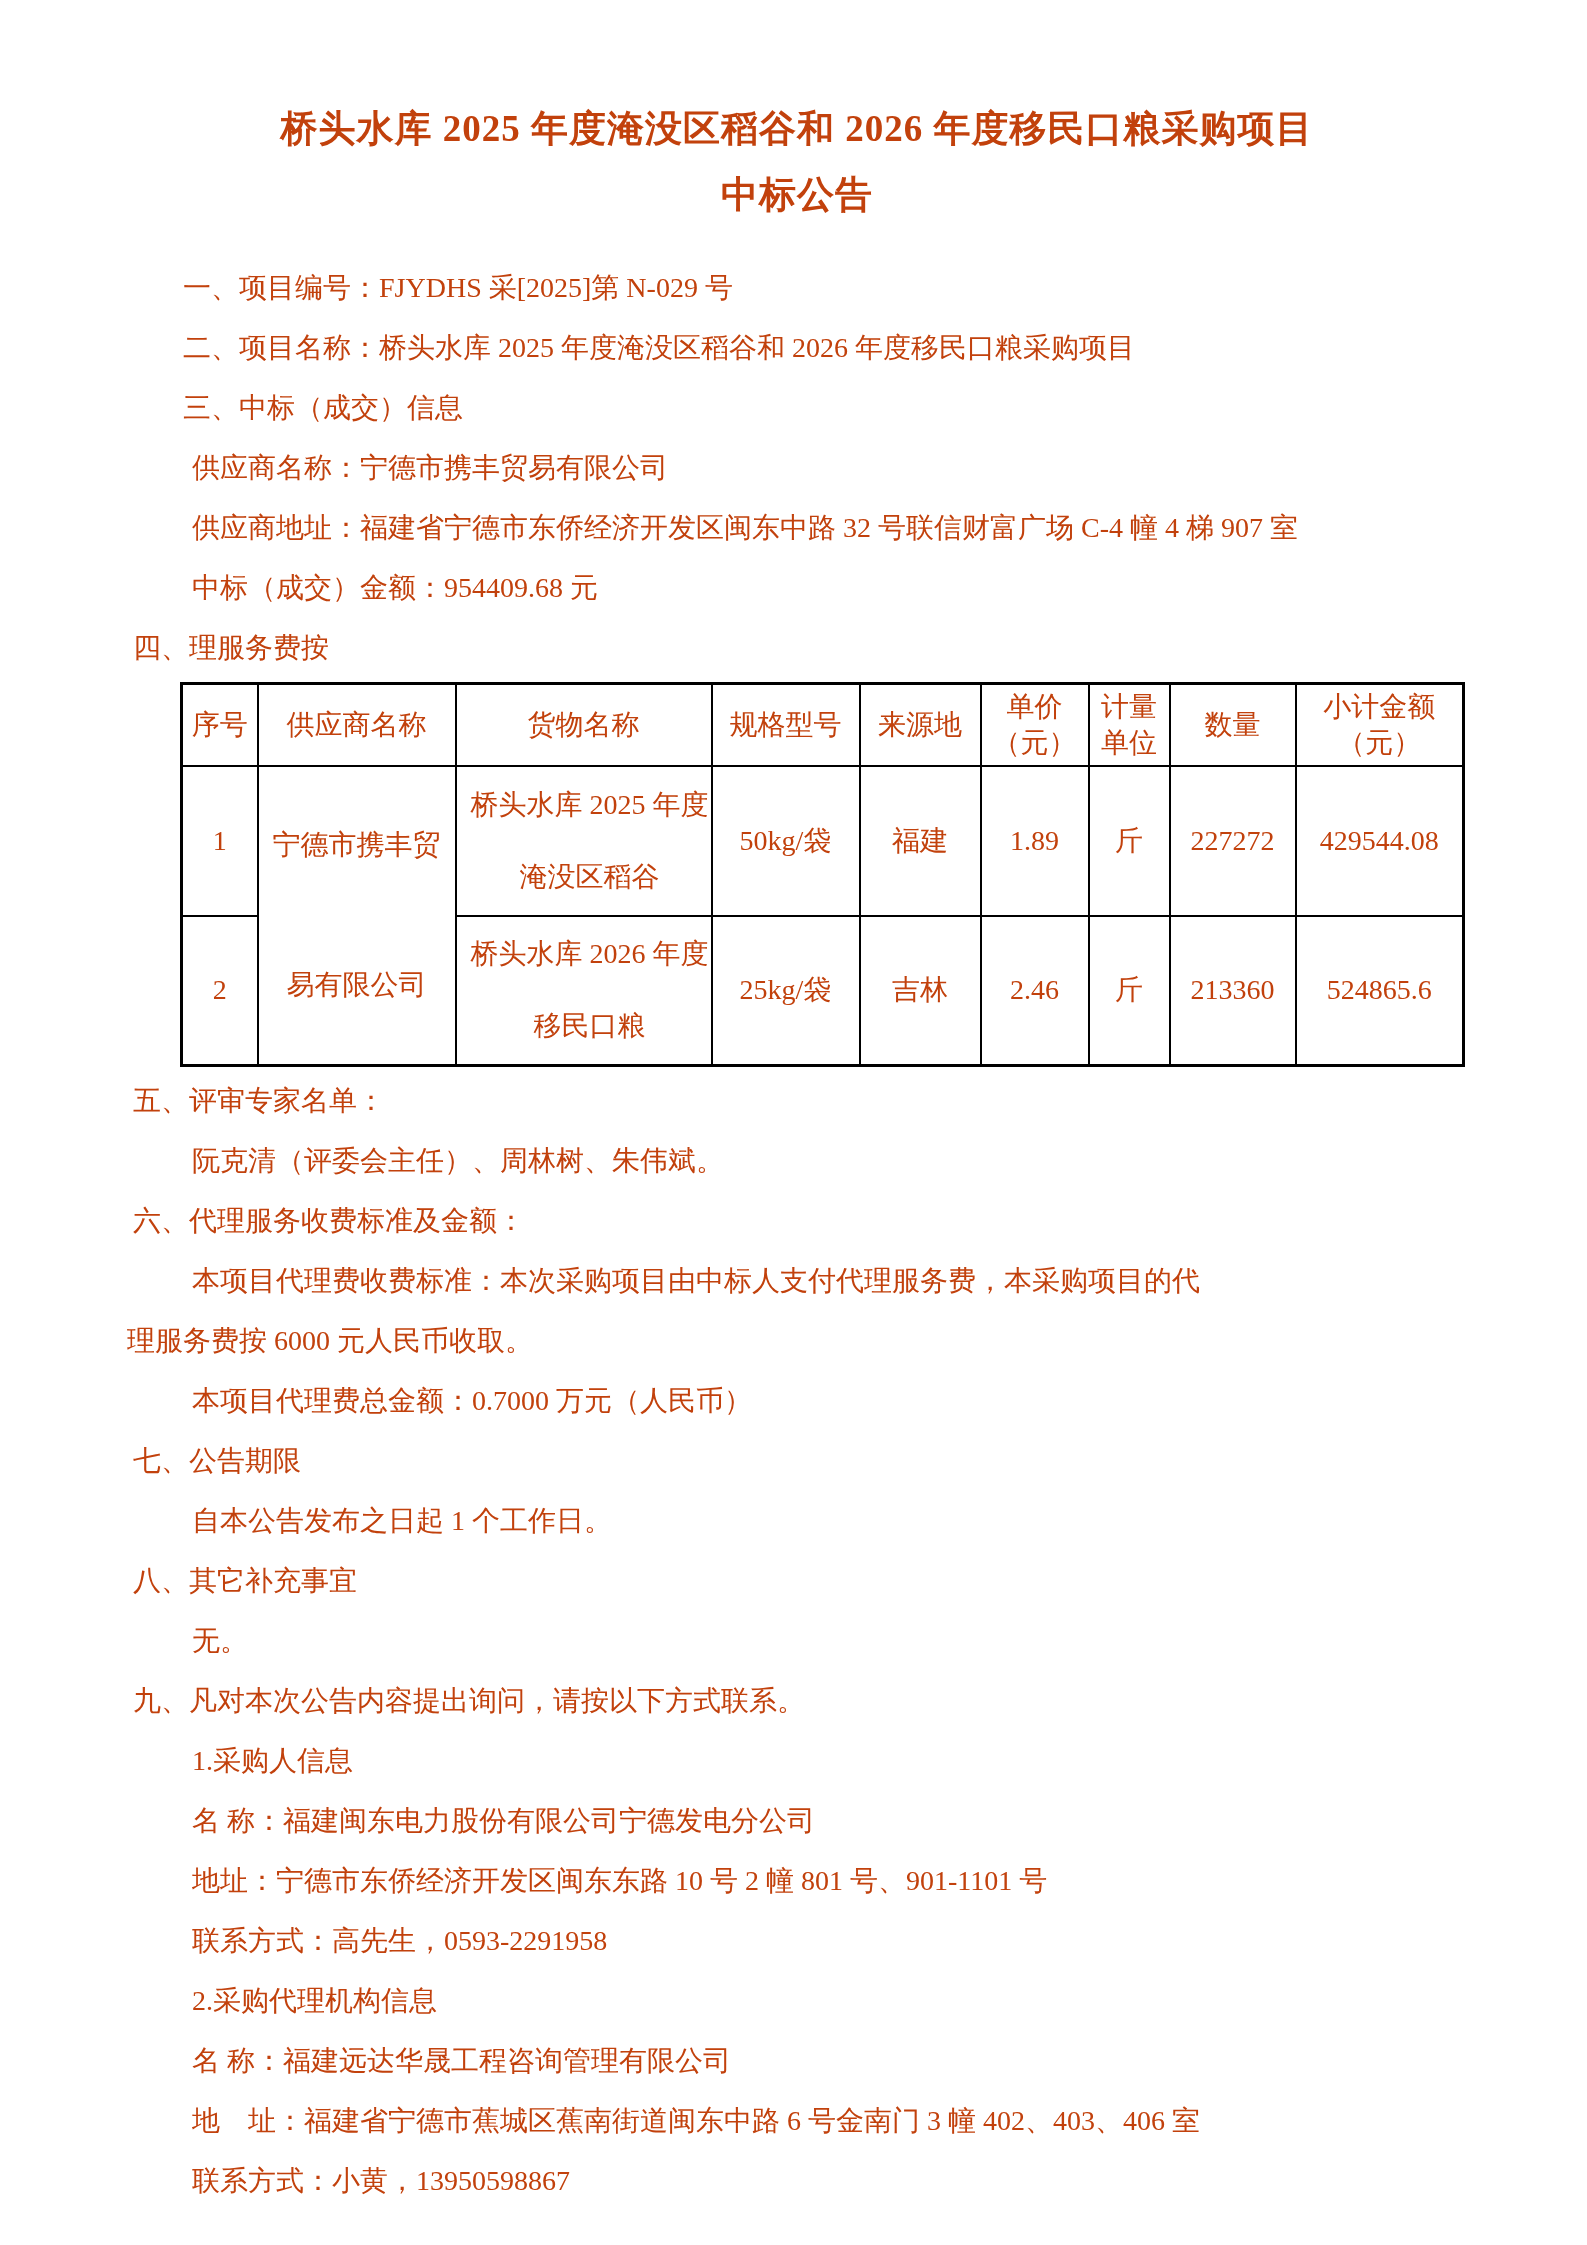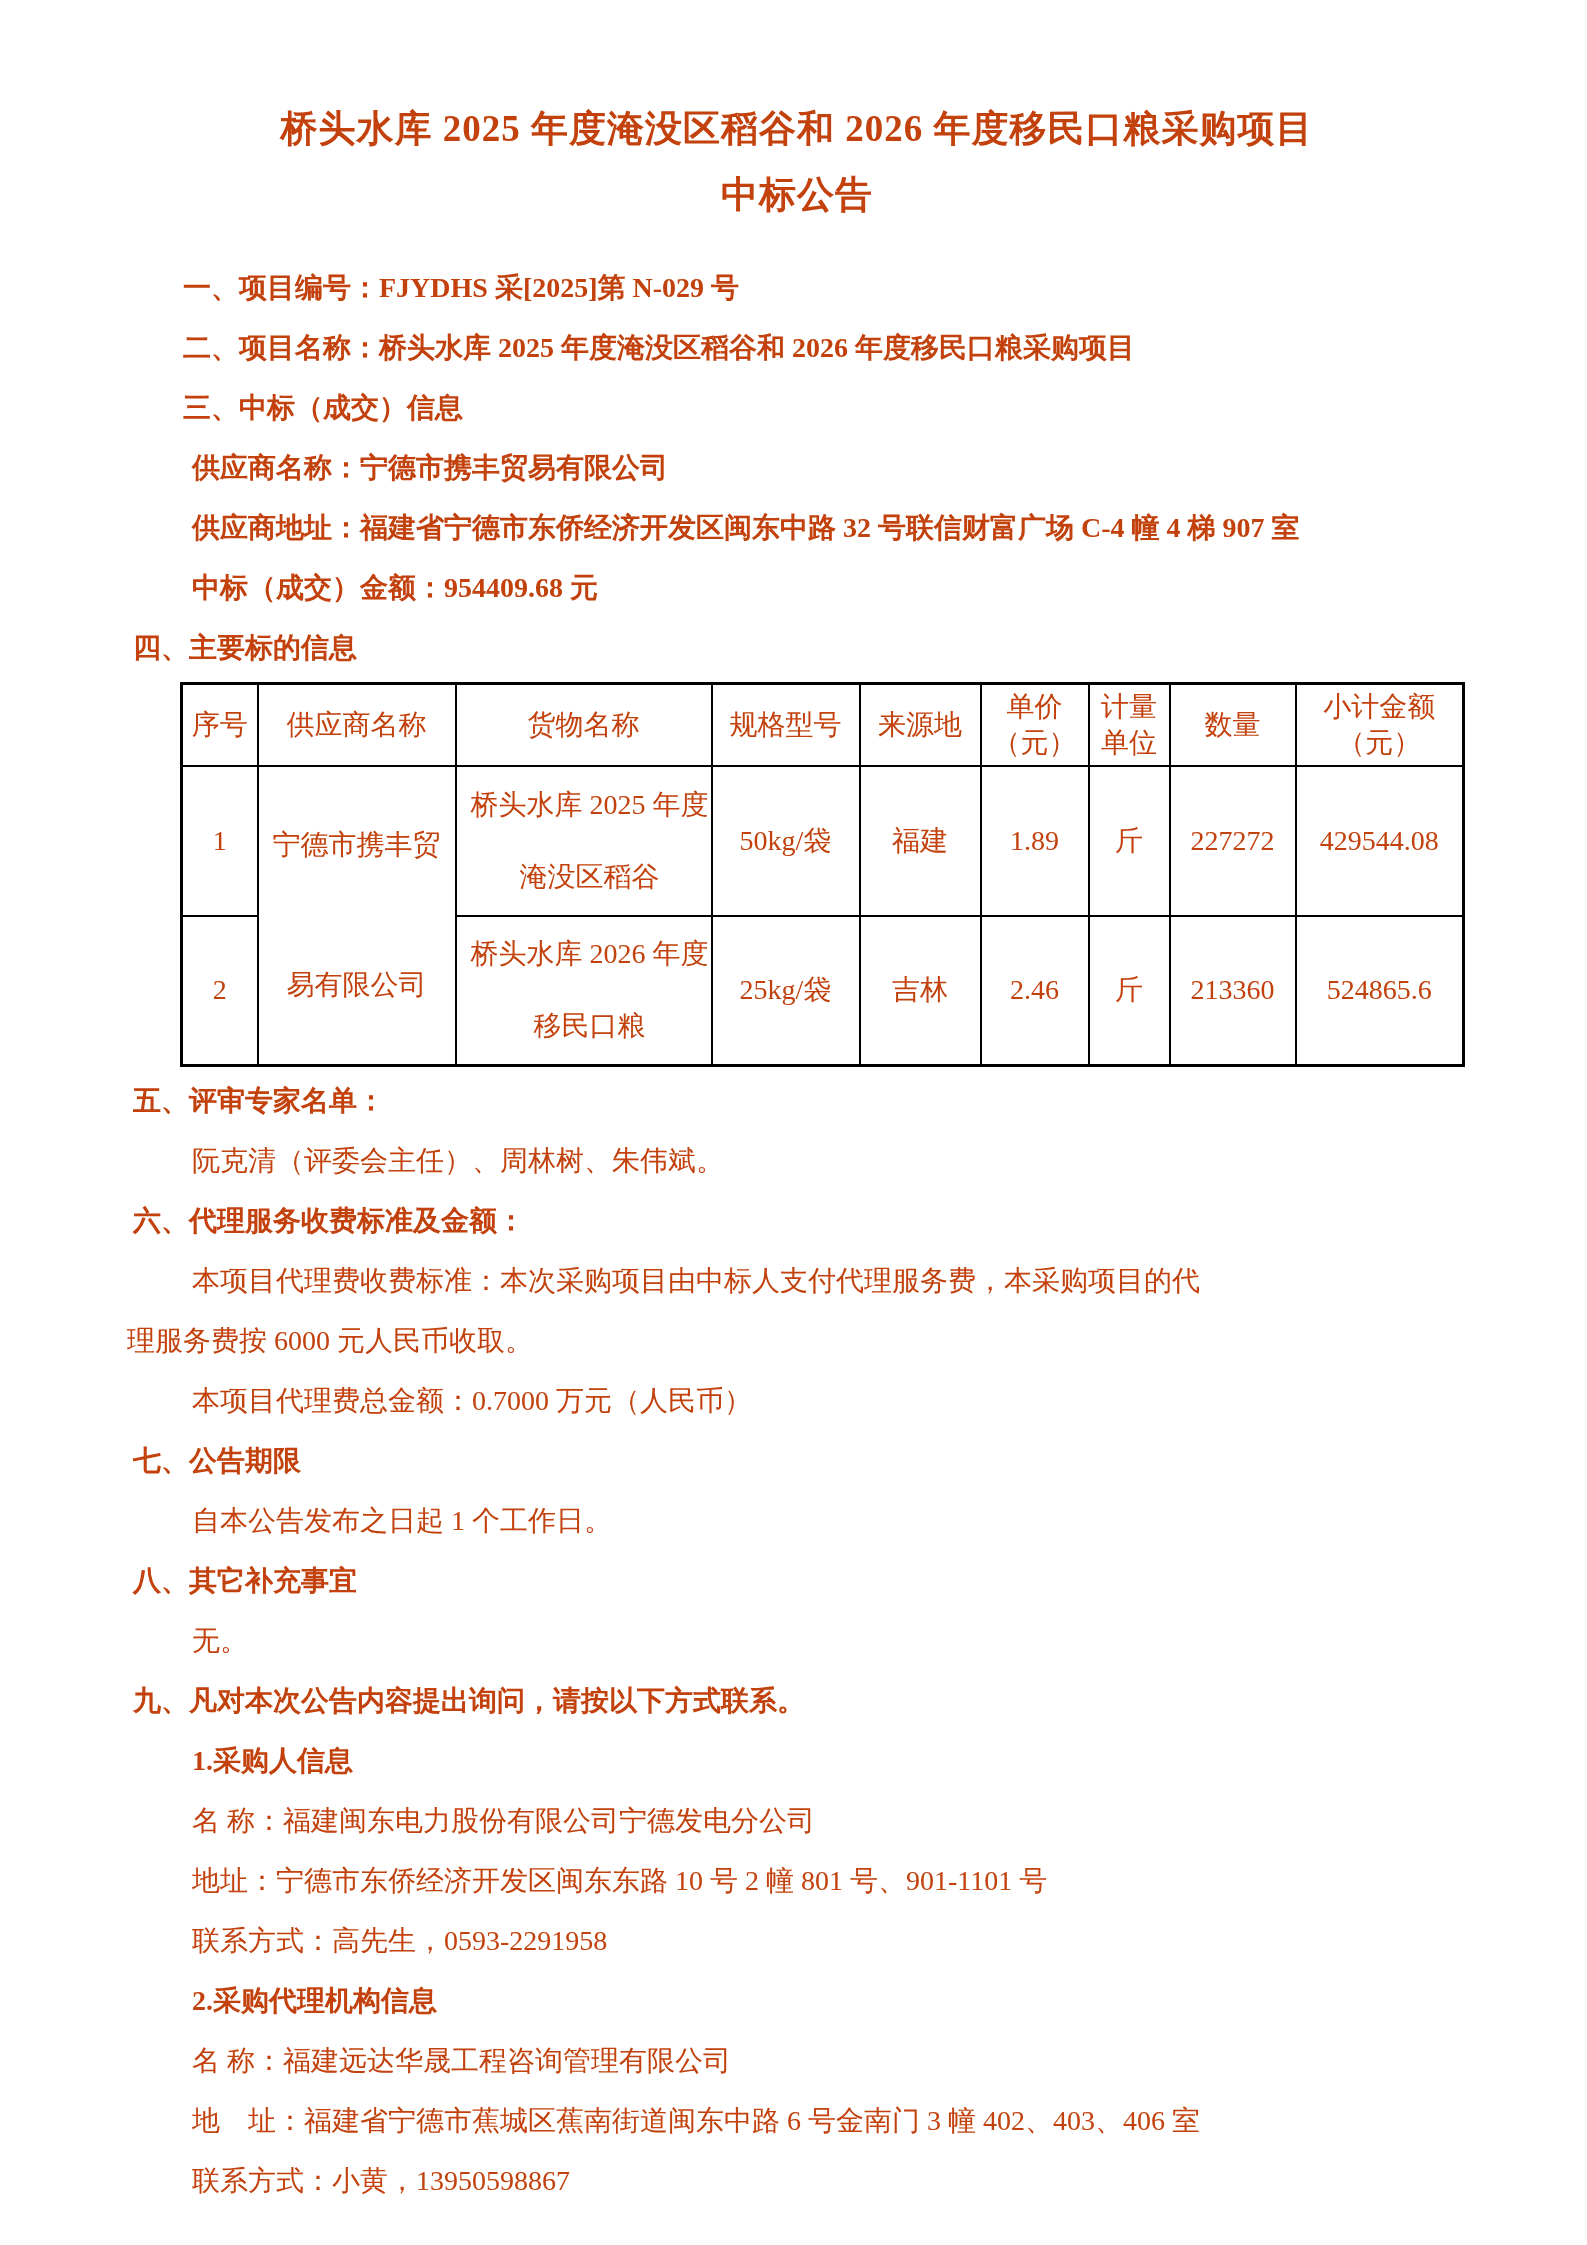--- a/index.html
+++ b/index.html
@@ -24,21 +24,21 @@
     letter-spacing: 1px;
   }
   .doc-title .title-line { display: block; white-space: pre-line; }
   .line {
     font-size: 28px;
     line-height: 60px;
     height: 60px;
     white-space: pre-line;
     overflow: visible;
   }
-  .bold { font-weight: bold; }
+  .bold { font-weight: normal; }
   .indent-a { padding-left: 56px; }   
   .indent-b { padding-left: 65px; }   
   .indent-c { padding-left: 6px; }    
   .wrap-cont { padding-left: 0; }     
 
   table.goods-table {
     border-collapse: collapse;
     table-layout: fixed;
     width: 1282px;
     margin: 4px 8px 4px 53px;
@@ -69,21 +69,21 @@
     <span class="title-line">桥头水库 2025 年度淹没区稻谷和 2026 年度移民口粮采购项目</span>
     <span class="title-line">中标公告</span>
   </h1>
 
   <div class="line indent-a bold">一、项目编号：FJYDHS 采[2025]第 N-029 号</div>
   <div class="line indent-a bold">二、项目名称：桥头水库 2025 年度淹没区稻谷和 2026 年度移民口粮采购项目</div>
   <div class="line indent-a bold">三、中标（成交）信息</div>
   <div class="line indent-b bold">供应商名称：宁德市携丰贸易有限公司</div>
   <div class="line indent-b bold">供应商地址：福建省宁德市东侨经济开发区闽东中路 32 号联信财富广场 C-4 幢 4 梯 907 室</div>
   <div class="line indent-b bold">中标（成交）金额：954409.68 元</div>
-  <div class="line indent-c bold">四、主要标的信息</div>
+  <div class="line indent-c bold">四、理服务费按</div>
 
   <table class="goods-table">
     <colgroup>
       <col style="width:76px">
         <col style="width:198px">
         <col style="width:256px">
       <col style="width:148px">
         <col style="width:121px">
         <col style="width:108px">
       <col style="width:81px">

